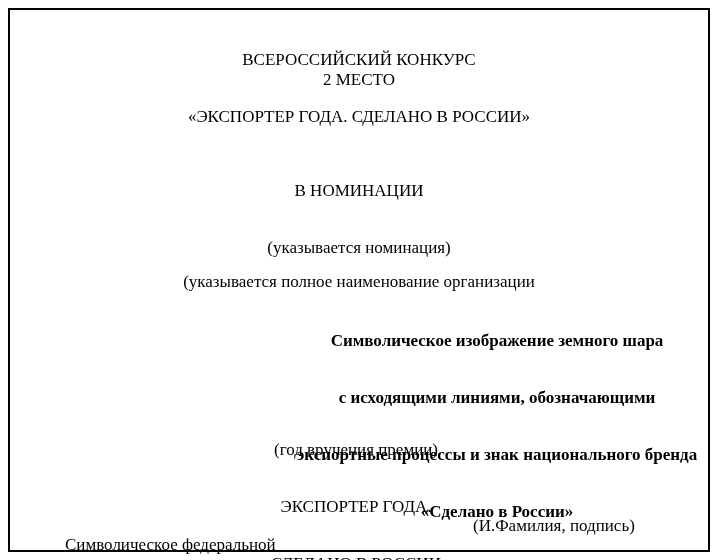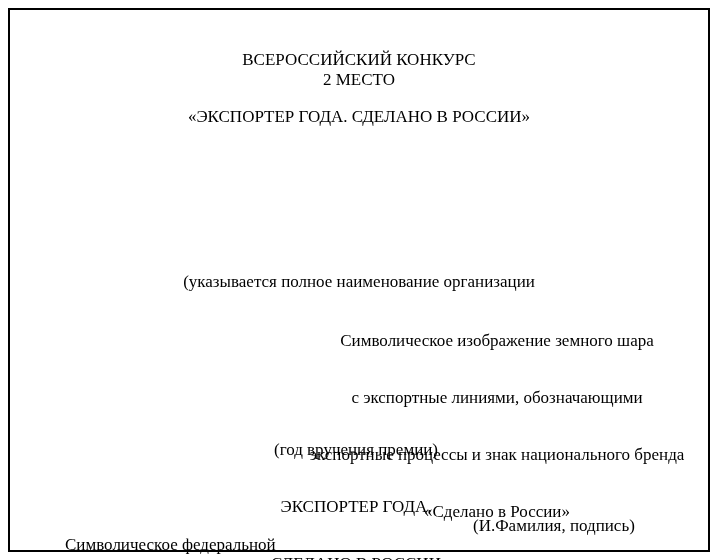--- a/index.html
+++ b/index.html
@@ -39,20 +39,21 @@
   .header-block   { top: 12px;  }
   .place-block    { top: 70px;  }
   .nomination-block { top: 143px; }
   .organization-block { top: 234px; }
   .emblem-block {
     top: 293px;
     left: 297px;
     right: auto;
     width: 400px;
     text-align: center;
+    font-weight: bold;
   }
   .award-block    { top: 402px; left: 0; width: 712px; }
   .sig-role {
     position: absolute;
     left: 65px;
     top: 497px;
     text-align: left;
     white-space: pre;
   }
   .sig-name {
@@ -70,28 +71,32 @@
 
   <div class="frame"></div>
 
   <div class="block header-block">
     <div>ВСЕРОССИЙСКИЙ КОНКУРС</div>
     <div>«ЭКСПОРТЕР ГОДА. СДЕЛАНО В РОССИИ»</div>
   </div>
 
   <div class="block place-block">2 МЕСТО</div>
 
+  <div class="block nomination-block">
+    <div>В НОМИНАЦИИ</div>
+    <div>(указывается номинация)</div>
+  </div>
 
   <div class="block organization-block">
     <div>(указывается полное наименование организации</div>
   </div>
 
   <div class="block emblem-block">
     <div>Символическое изображение земного шара</div>
-    <div>с экспортные линиями, обозначающими</div>
+    <div>с исходящими линиями, обозначающими</div>
     <div>экспортные процессы и знак национального бренда</div>
     <div>«Сделано в России»</div>
   </div>
 
   <div class="block award-block">
     <div>(год вручения премии)</div>
     <div>ЭКСПОРТЕР ГОДА.</div>
     <div>СДЕЛАНО В РОССИИ</div>
   </div>
 

